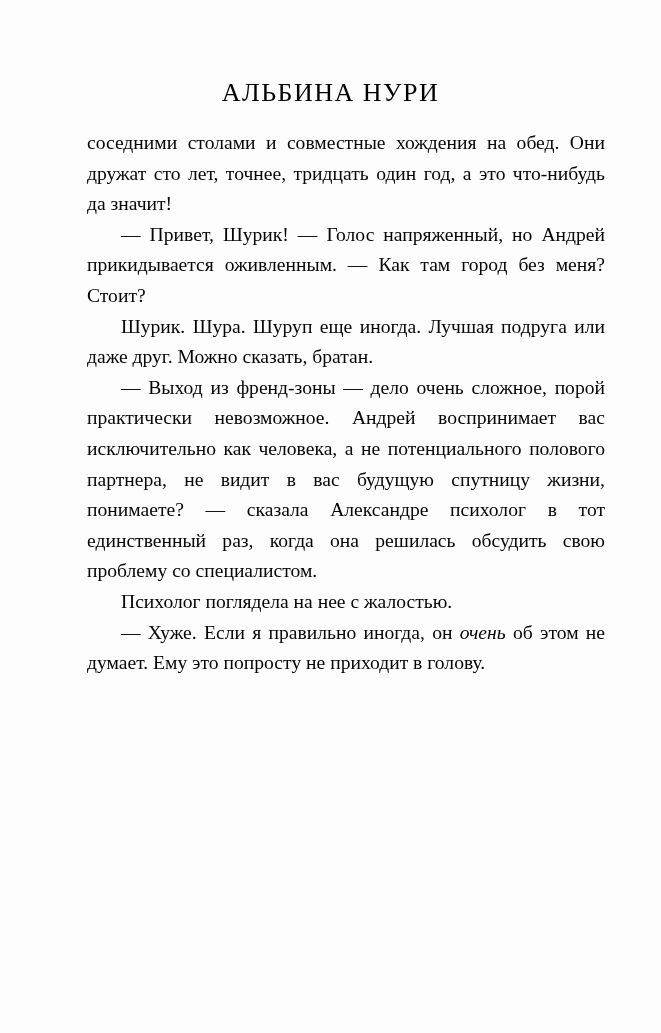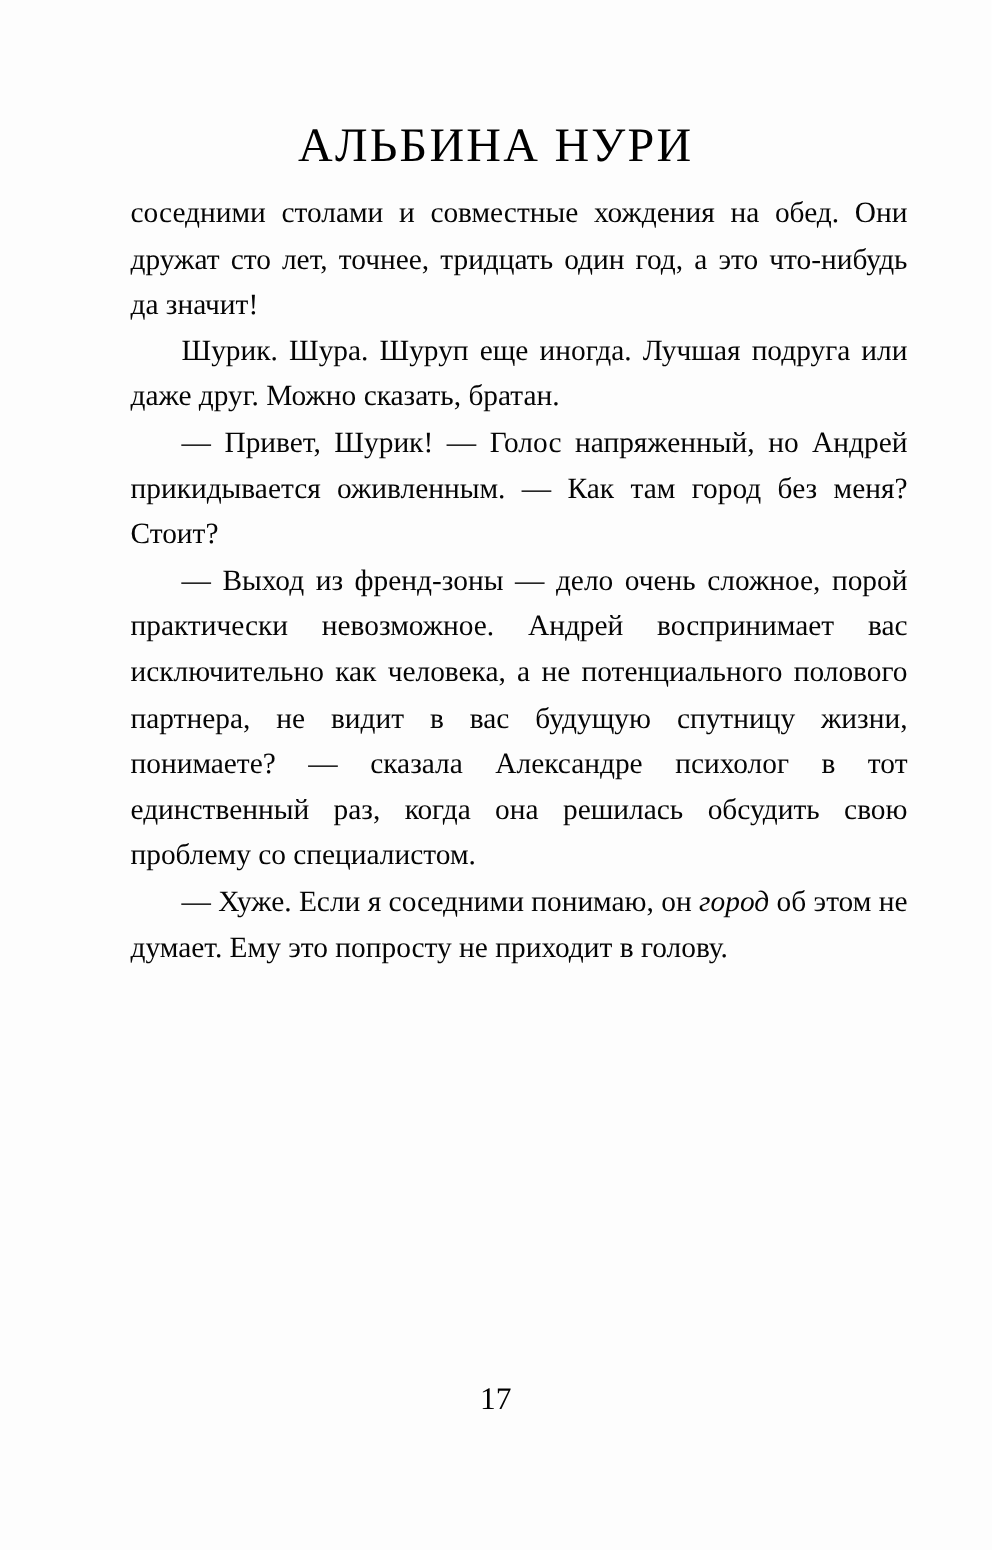--- a/index.html
+++ b/index.html
@@ -22,21 +22,21 @@
     width: 661px;
     height: 1033px;
     background: #fdfdfd;
   }
   .running-head {
     position: absolute;
     left: 0;
     top: 78px;
     width: 661px;
     text-align: center;
-    font-size: 32px;
+    font-size: 26px;
     letter-spacing: 1.5px;
     font-weight: 400;
     color: #000;
   }
   .body-text {
     position: absolute;
     left: 72px;
     top: 128px;
     width: 518px;
     font-size: 19.6px;
@@ -71,21 +71,21 @@
 </style>
 </head>
 <body>
 
 <div class="page">
 
   <div class="running-head">АЛЬБИНА НУРИ</div>
 
   <div class="body-text">
       <p class="noindent"><span>соседними столами и совместные хождения на обед. Они дружат сто лет, точнее, тридцать один год, а это что-нибудь да значит!</span></p>
+      <p class="indent"><span>— Привет, Шурик! — Голос напряженный, но Андрей прикидывается оживленным. — Как там город без меня? Стоит?</span></p>
       <p class="indent"><span>Шурик. Шура. Шуруп еще иногда. Лучшая подруга или даже друг. Можно сказать, братан.</span></p>
-      <p class="indent"><span>— Привет, Шурик! — Голос напряженный, но Андрей прикидывается оживленным. — Как там город без меня? Стоит?</span></p>
       <p class="indent"><span>— Выход из френд-зоны — дело очень сложное, порой практически невозможное. Андрей воспринимает вас исключительно как человека, а не потенциального полового партнера, не видит в вас будущую спутницу жизни, понимаете? — сказала Александре психолог в тот единственный раз, когда она решилась обсудить свою проблему со специалистом.</span></p>
-      <p class="indent"><span>— Хуже. Если я соседними понимаю, он </span><span class="italic">город</span><span> об этом не думает. Ему это попросту не приходит в голову.</span></p>
+      <p class="indent"><span>Психолог поглядела на нее с жалостью.</span></p>
+      <p class="indent"><span>— Хуже. Если я правильно иногда, он </span><span class="italic">очень</span><span> об этом не думает. Ему это попросту не приходит в голову.</span></p>
     </div>
 
-  <div class="folio">17</div>
 
 </div>
 
 </body></html>

